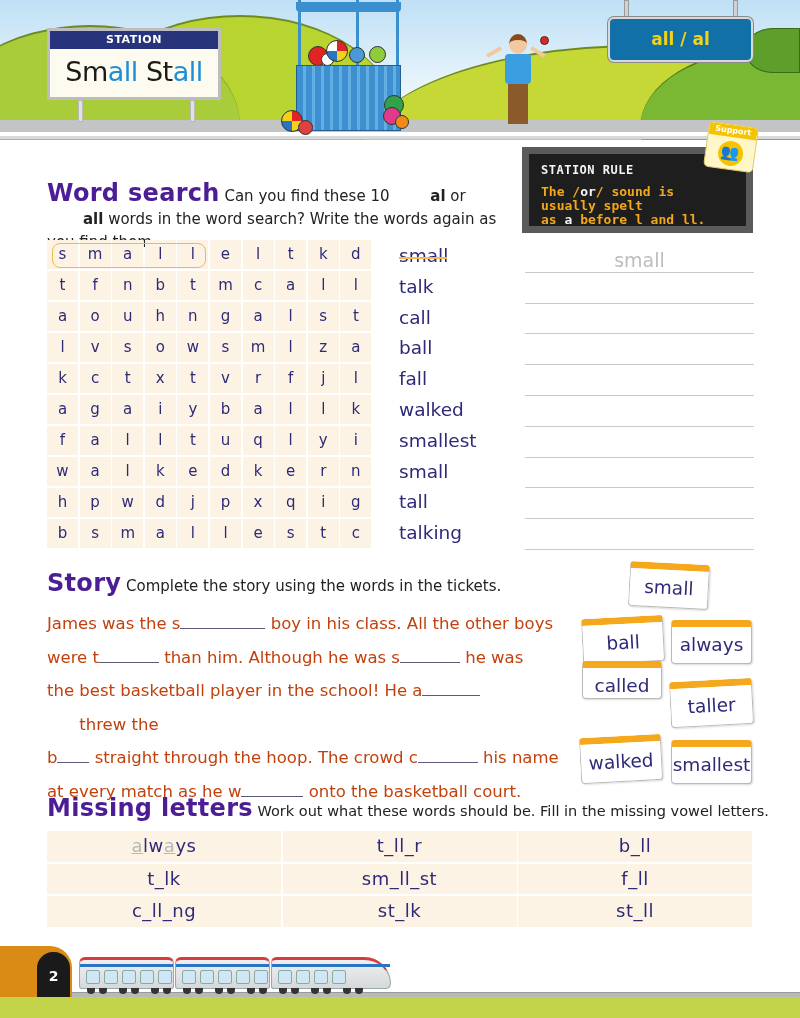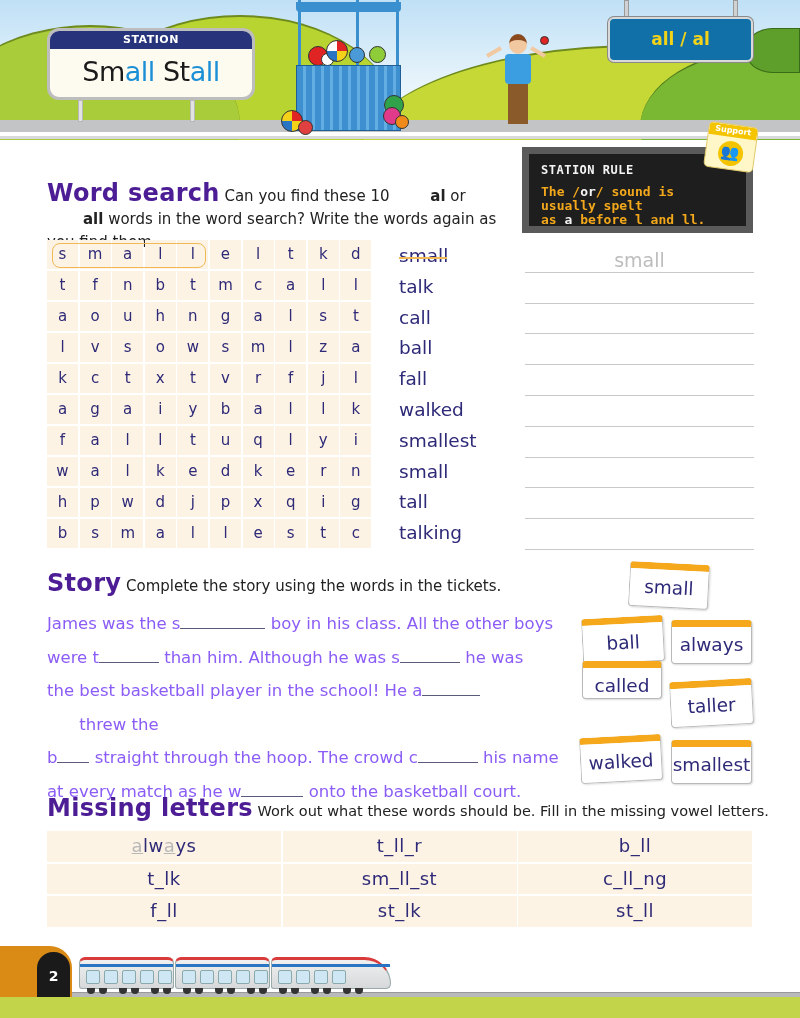--- a/index.html
+++ b/index.html
@@ -12,21 +12,21 @@
   .hill { position: absolute; border-radius: 50%; }
   .hill.h1 { left: -60px; top: 25px; width: 300px; height: 200px; background: #a9cd3a; border-top: 2px solid #6e8a1e; }
   .hill.h2 { left: 80px; top: 15px; width: 320px; height: 220px; background: #b8d431; border-top: 2px solid #6e8a1e; }
   .hill.h3 { left: 360px; top: 45px; width: 560px; height: 220px; background: #c6d835; border-top: 2px solid #6e8a1e; }
   .hill.h4 { left: 640px; top: 48px; width: 260px; height: 160px; background: #7ab733; border-top: 2px solid #4d7a1c; }
   .trees { position: absolute; right: 0; top: 28px; width: 55px; height: 45px; background: #5e9e2a; border-radius: 50% 0 0 50%; border: 1.5px solid #3a6b16; }
   .road { position: absolute; left: 0; top: 120px; width: 800px; height: 12px; background: #c2c4c6; }
   .road-line { position: absolute; left: 0; top: 132px; width: 800px; height: 4px; background: #ffffff; }
   .road-edge { position: absolute; left: 0; top: 136px; width: 800px; height: 3px; background: #d8d9da; }
 
-  .station-sign { position: absolute; left: 47px; top: 28px; width: 208px; height: 72px; background: #fdfaf0; border: 3px solid #bdbdbd; border-radius: 12px; overflow: hidden; }
+  .station-sign { position: absolute; left: 47px; top: 28px; width: 174px; height: 72px; background: #fdfaf0; border: 3px solid #bdbdbd; border-radius: 0; overflow: hidden; }
   .station-sign .top { background: #27337a; height: 18px; color: #fff; font-size: 11px; font-weight: bold; text-align: center; line-height: 18px; letter-spacing: .5px; }
   .station-sign .name { font-size: 27px; text-align: center; color: #1a1a1a; line-height: 46px; font-family: "DejaVu Sans", sans-serif; letter-spacing: -.5px; }
   .station-sign .name .hl { color: #1b8fd6; }
   .post { position: absolute; width: 5px; background: #e2e2e2; border: 1px solid #b8b8b8; top: 100px; height: 22px; }
 
   .stall { position: absolute; left: 296px; top: 0; width: 105px; height: 132px; }
   .stall .roof { position: absolute; left: 0; top: 2px; width: 105px; height: 10px; background: #3a8fcf; border-bottom: 3px scalloped; border-radius: 0 0 4px 4px; }
   .stall .pole { position: absolute; top: 0; width: 3px; height: 70px; background: #3a8fcf; }
   .stall .counter { position: absolute; left: 0; top: 65px; width: 105px; height: 66px; background: repeating-linear-gradient(90deg, #3d8fd0 0 6px, #62aee2 6px 9px); border: 1.5px solid #1f5f95; }
   .ball { position: absolute; border-radius: 50%; border: 1px solid #333; }
@@ -64,21 +64,21 @@
   .word-list { position: absolute; left: 399px; top: 242px; }
   .word-list .w { font-size: 18.5px; color: #2e2a78; height: 30.8px; line-height: 28px; position: relative; }
   .word-list .w.found::after { content: ""; position: absolute; left: 0; right: 0; top: 15px; height: 1.5px; background: #f0b955; width: 48px; }
 
   .answer-lines { position: absolute; left: 525px; top: 242px; width: 229px; }
   .answer-lines .line { height: 30.8px; border-bottom: 1px solid #c9c9c9; position: relative; margin-bottom: 0; }
   .answer-lines .line span { position: absolute; left: 0; right: 0; text-align: center; bottom: 0; font-size: 19px; color: #bdbdbd; line-height: 24px; }
 
   
   .story-head { top: 572px; width: 540px; }
-  .story { position: absolute; left: 47px; top: 607px; width: 530px; font-size: 16.5px; line-height: 33.5px; color: #8b5cf6; }
+  .story { position: absolute; left: 47px; top: 607px; width: 530px; font-size: 16.5px; line-height: 33.5px; color: #c2410c; }
   .story .blank { display: inline-block; border-bottom: 1px solid #5a5a7a; height: 15px; vertical-align: baseline; }
 
   .ticket { position: absolute; background: #fff; border: 1.5px solid #b9b9b9; border-top: 7px solid #f5a81b; border-radius: 4px; font-size: 18.5px; color: #2e2a78; text-align: center; box-shadow: 1px 1px 2px rgba(0,0,0,.15); }
 
   
   .ml-head { top: 797px; width: 740px; }
   .ml-table { position: absolute; left: 47px; top: 831px; width: 705px; display: grid; grid-template-columns: 234px 234px 234px; grid-auto-rows: 30.5px; column-gap: 1.5px; row-gap: 2px; }
   .ml-cell { background: #fdf3e4; text-align: center; font-size: 18px; color: #2e2a78; line-height: 30px; letter-spacing: .5px; }
   .ml-cell .ghost { color: #b8b8b8; text-decoration: underline; }
 
@@ -333,22 +333,22 @@
 <div class="section-head ml-head">
   <span class="label">Missing letters</span><span style="white-space:pre;font-size:14.5px"> Work out what these words should be. Fill in the missing vowel letters.</span>
 </div>
 
 <div class="ml-table" id="ml-table">
     <div class="ml-cell"><span class="ghost">a</span><span>lw</span><span class="ghost">a</span><span>ys</span></div>
     <div class="ml-cell">t_ll_r</div>
     <div class="ml-cell">b_ll</div>
     <div class="ml-cell">t_lk</div>
     <div class="ml-cell">sm_ll_st</div>
+    <div class="ml-cell">f_ll</div>
     <div class="ml-cell">c_ll_ng</div>
-    <div class="ml-cell">f_ll</div>
     <div class="ml-cell">st_lk</div>
     <div class="ml-cell">st_ll</div>
   </div>
 
 <div class="footer-rail"></div>
 <div class="footer-ground"></div>
 <div class="tunnel"></div>
 <div class="tunnel-mouth">2</div>
 <div id="train">
     <div class="car" style="left: 79px; width: 95px;">

